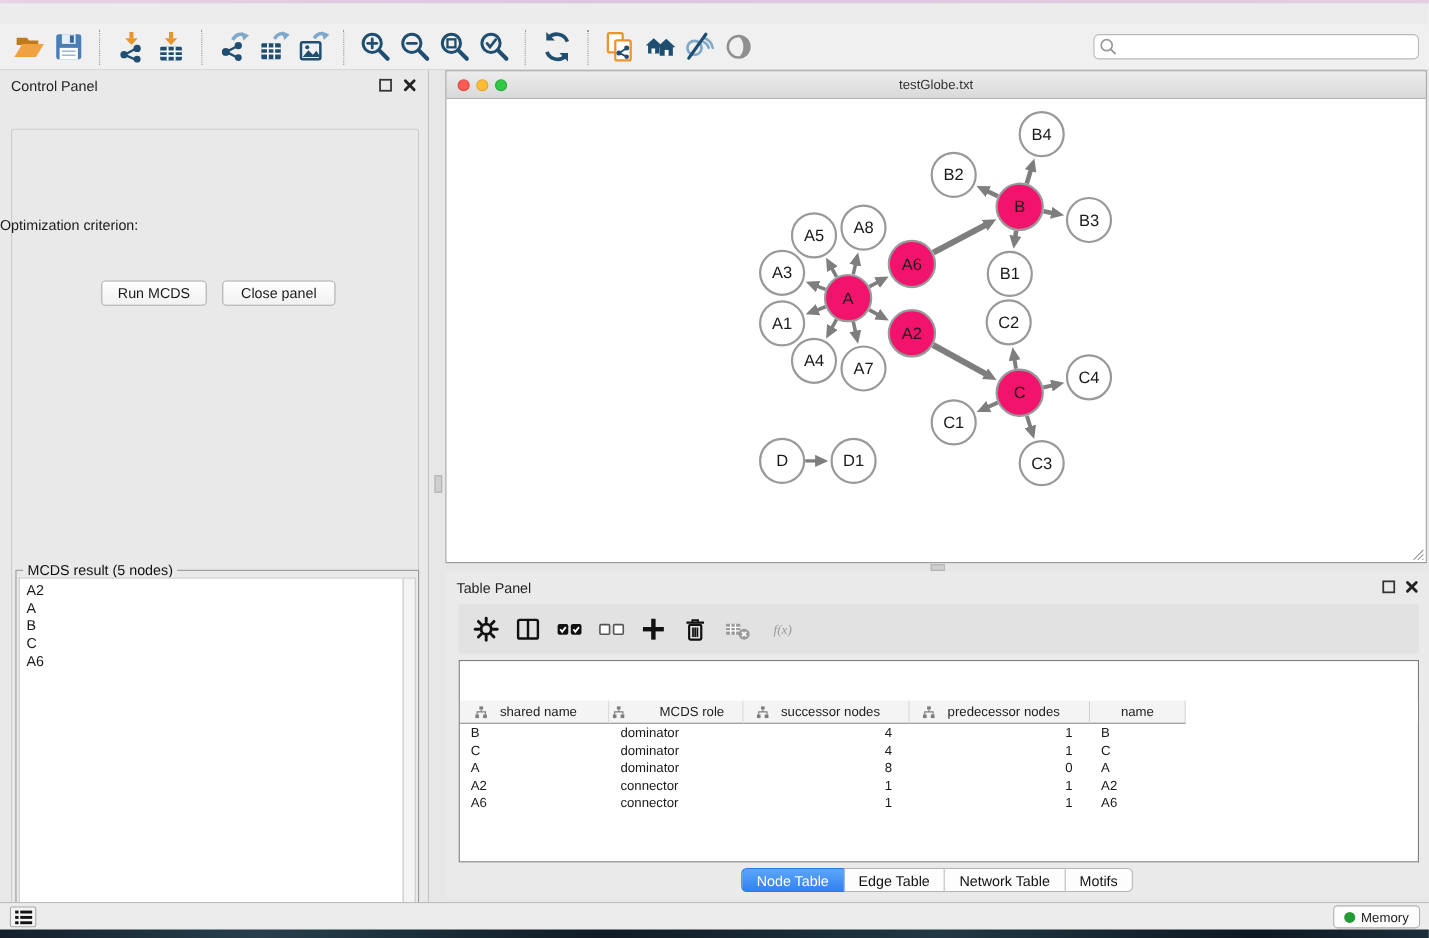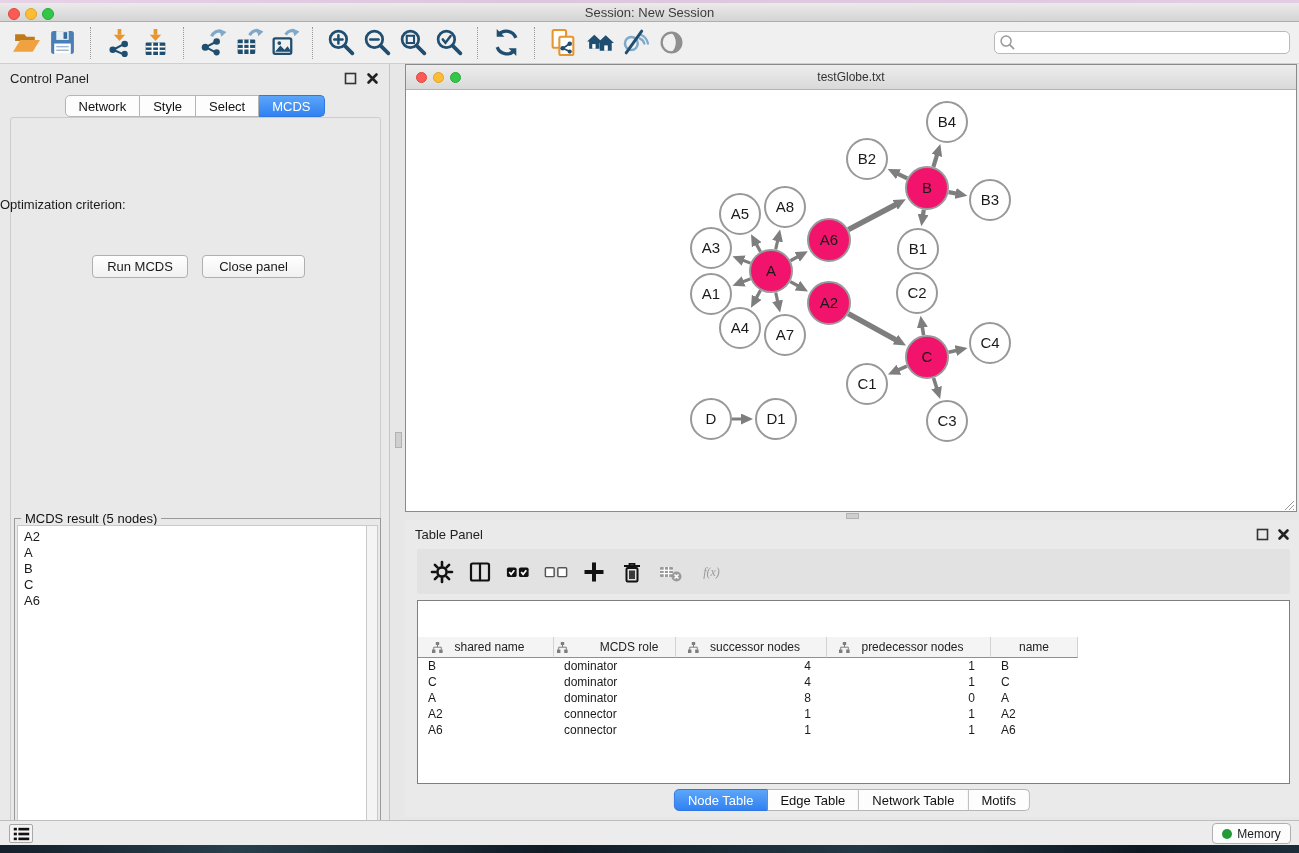--- a/index.html
+++ b/index.html
@@ -116,26 +116,20 @@
     gap:5px; font-size:12px; }
   .memory-dot { width:10px; height:10px; border-radius:50%; background:#239a37; }
 </style>
 </head>
 <body>
 
 <div class="app">
 
   <div class="strip-top"></div>
 
-  <div class="titlebar">
-    <span class="tl red"></span>
-    <span class="tl yel"></span>
-    <span class="tl grn"></span>
-    <div class="title">Session: New Session</div>
-  </div>
 
   <div class="toolbar">
     <div id="main-toolbar-groups" style="display:flex;align-items:center;">
         <div class="tb-group">
           <div class="tbicon">
             <svg viewBox="0 0 28 28">
               <path d="M3 6h9l2 2.5h8v4H3z" fill="#c07a1e"></path>
               <path d="M1 23h19l7-11.5H8z" fill="#efa23f"></path>
             </svg>
           </div>
@@ -318,26 +312,20 @@
         <svg viewBox="0 0 13 13">
             <rect x="1.5" y="1.5" width="10" height="10" fill="none" stroke="#333" stroke-width="1.6"></rect>
           </svg>
       </span>
       <span class="mini-ic" style="right:10px;">
         <svg viewBox="0 0 13 13">
             <path d="M2.5 2.5 L10.5 10.5 M10.5 2.5 L2.5 10.5" stroke="#222" stroke-width="2.6" stroke-linecap="round"></path>
           </svg>
       </span>
     </div>
-    <div class="tabrow cp-tabs" id="cp-tabs">
-        <div class="tab">Network</div>
-        <div class="tab">Style</div>
-        <div class="tab">Select</div>
-        <div class="tab sel">MCDS</div>
-      </div>
     <div class="cp-content"></div>
     <div class="opt-label">Optimization criterion:</div>
     <div class="btn" style="left:92px;top:191px;width:96px;">Run MCDS</div>
     <div class="btn" style="left:202px;top:191px;width:103px;">Close panel</div>
 
     <div class="result-box">
       <span class="result-legend">MCDS result (5 nodes)</span>
       <div class="result-list" id="result-list">
           <div>A2</div>
           <div>A</div>

